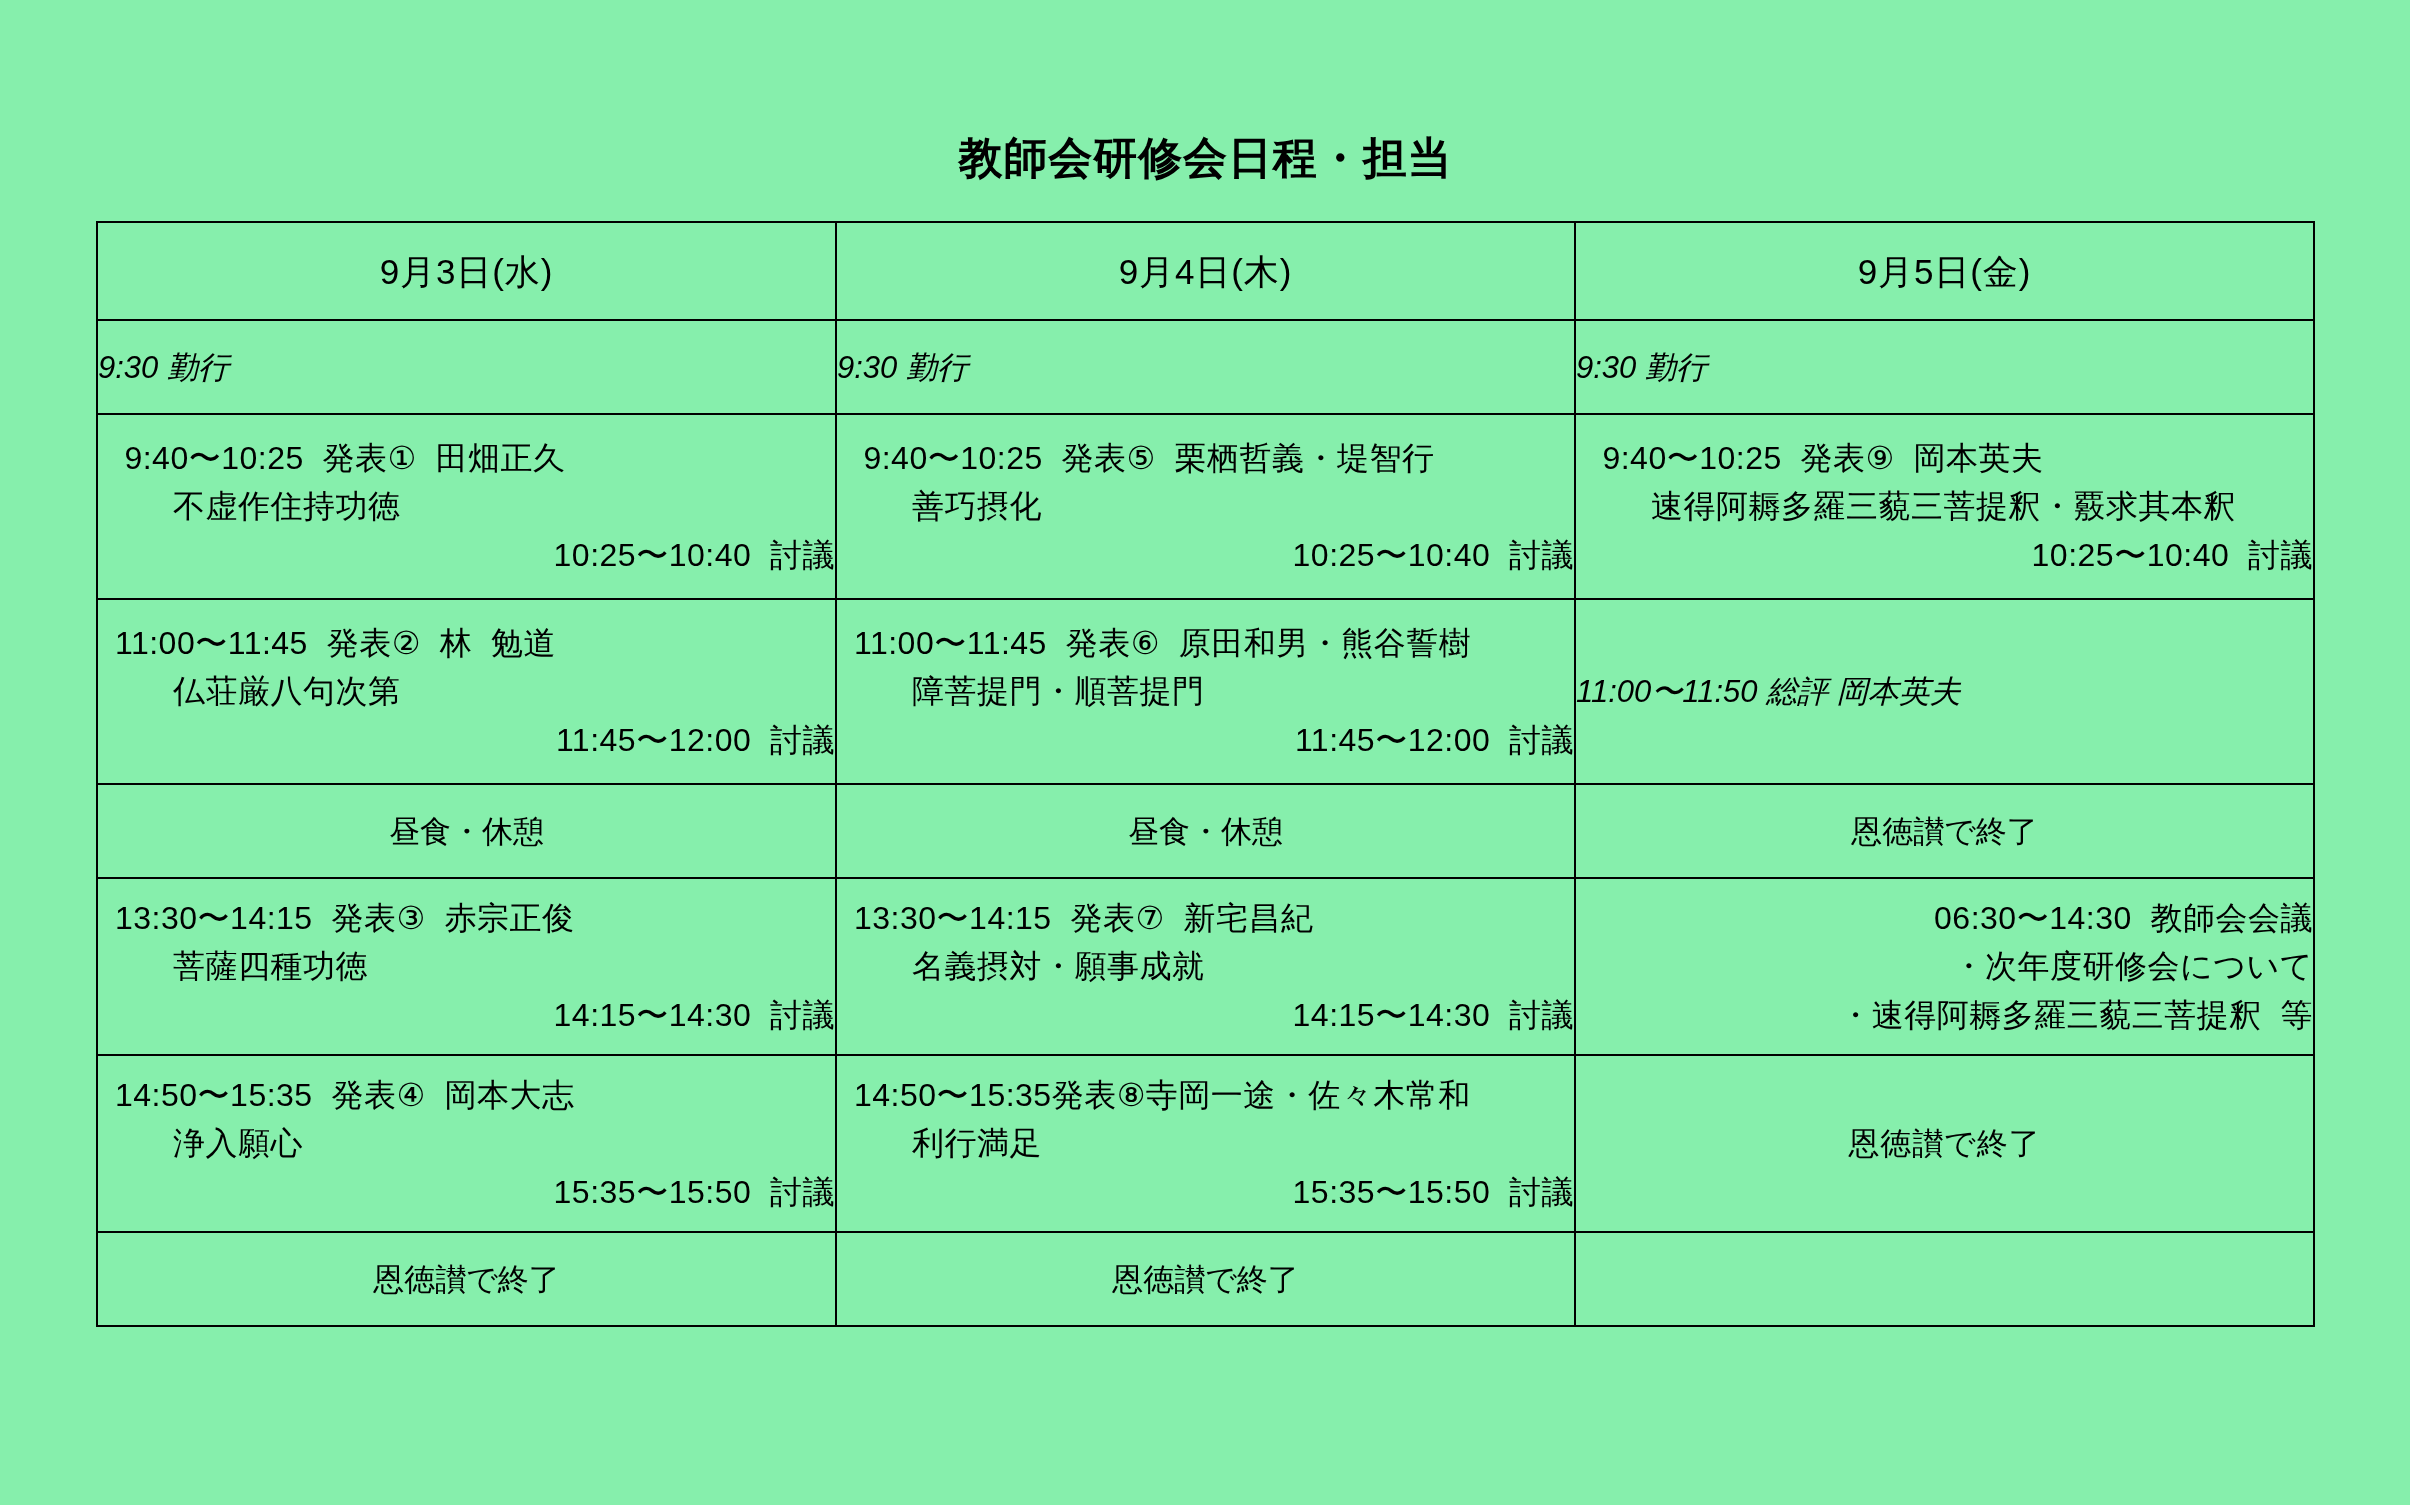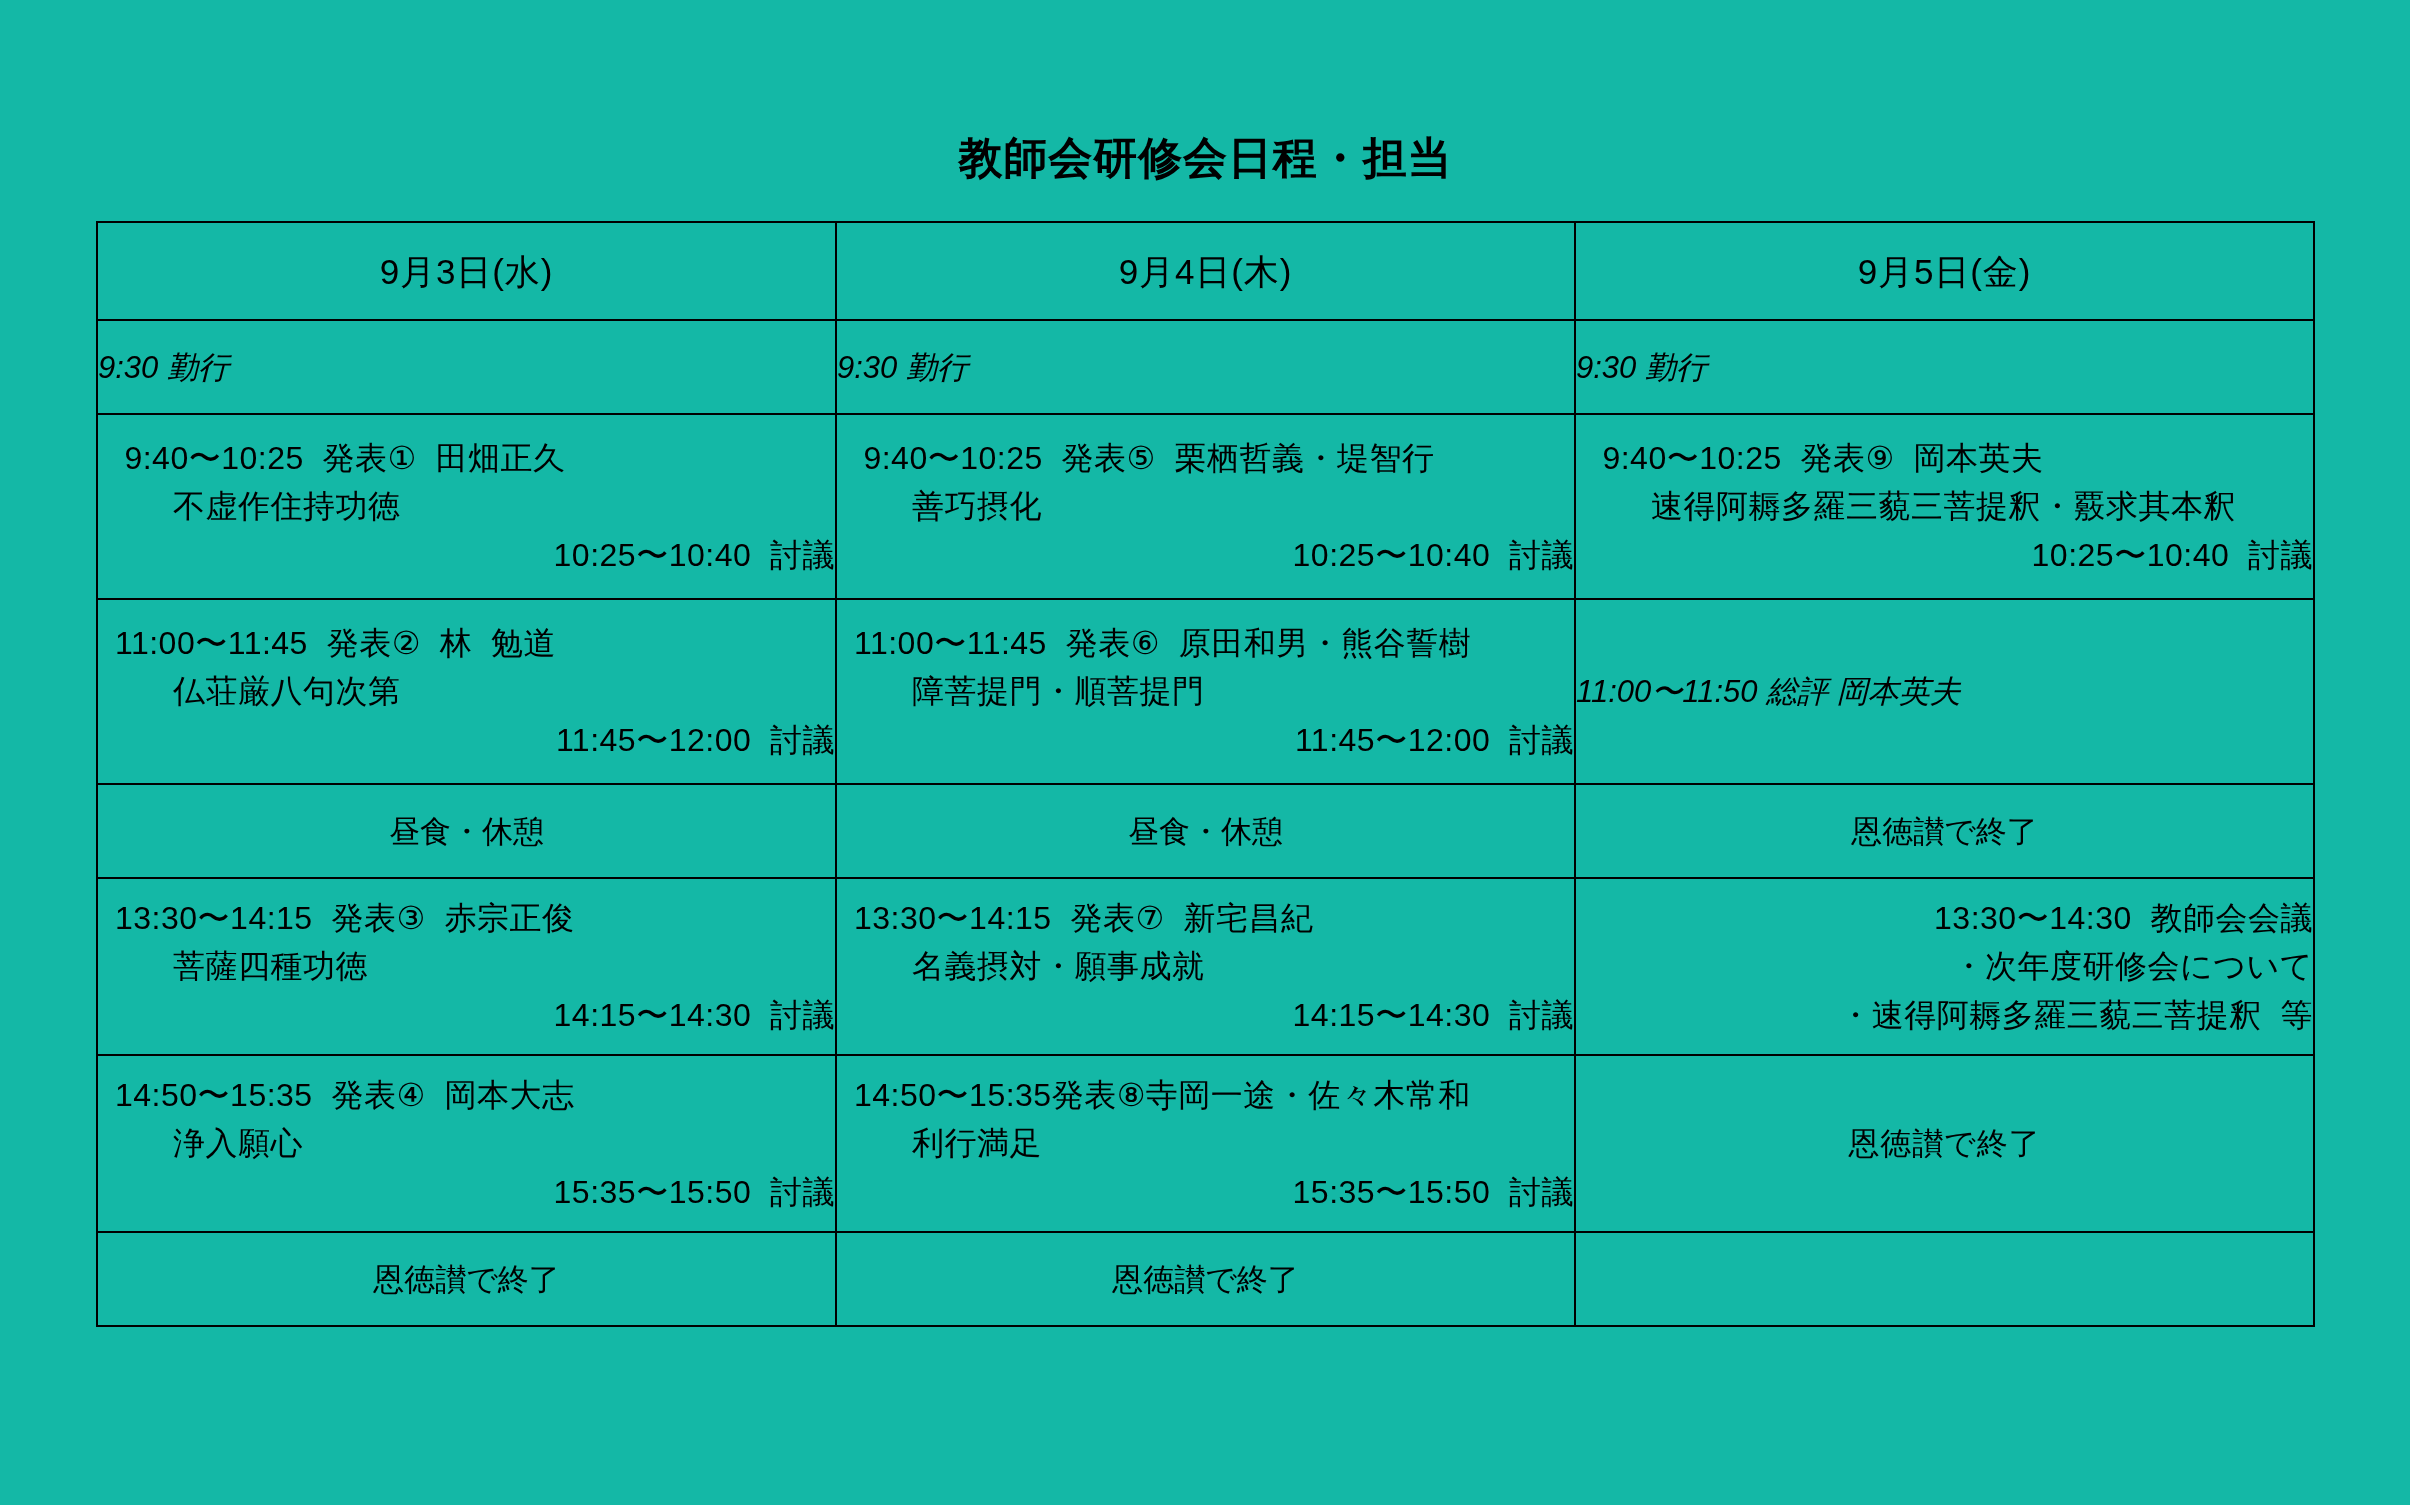--- a/index.html
+++ b/index.html
@@ -12,21 +12,21 @@
     width: 2411px;
     height: 1506px;
     font-family: "Liberation Sans", "DejaVu Sans", sans-serif;
     color: #000000;
     overflow: hidden;
   }
   .page {
     position: relative;
     width: 2411px;
     height: 1506px;
-    background: #14b8a6;
+    background: #86efac;
   }
   .doc-title {
     position: absolute;
     top: 132px;
     left: 0;
     width: 2411px;
     text-align: center;
     font-size: 44px;
     font-weight: bold;
     letter-spacing: 0.9px;
@@ -200,21 +200,21 @@
         </td>
         <td>
           <div class="lines">
             <span class="ln">13:30〜14:15  発表⑦  新宅昌紀</span>
             <span class="ln indent-1">名義摂対・願事成就</span>
             <span class="ln indent-2">14:15〜14:30  討議</span>
           </div>
         </td>
         <td>
           <div class="lines">
-            <span class="ln indent-2">13:30〜14:30  教師会会議</span>
+            <span class="ln indent-2">06:30〜14:30  教師会会議</span>
             <span class="ln indent-2">・次年度研修会について</span>
             <span class="ln indent-2">・速得阿耨多羅三藐三菩提釈  等</span>
           </div>
         </td>
       </tr>
 
       <tr class="row-session-short">
         <td>
           <div class="lines">
             <span class="ln">14:50〜15:35  発表④  岡本大志</span>

